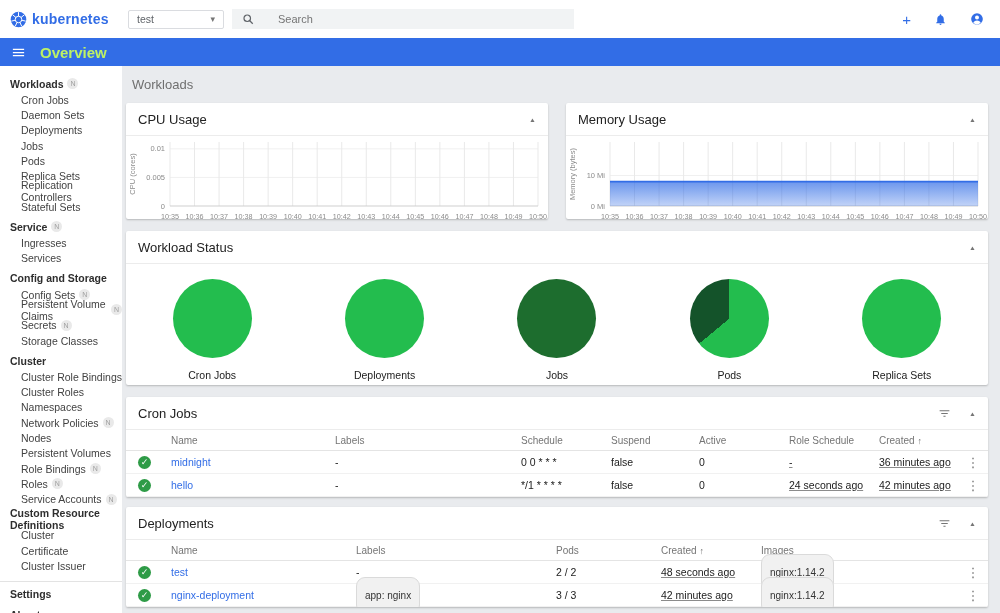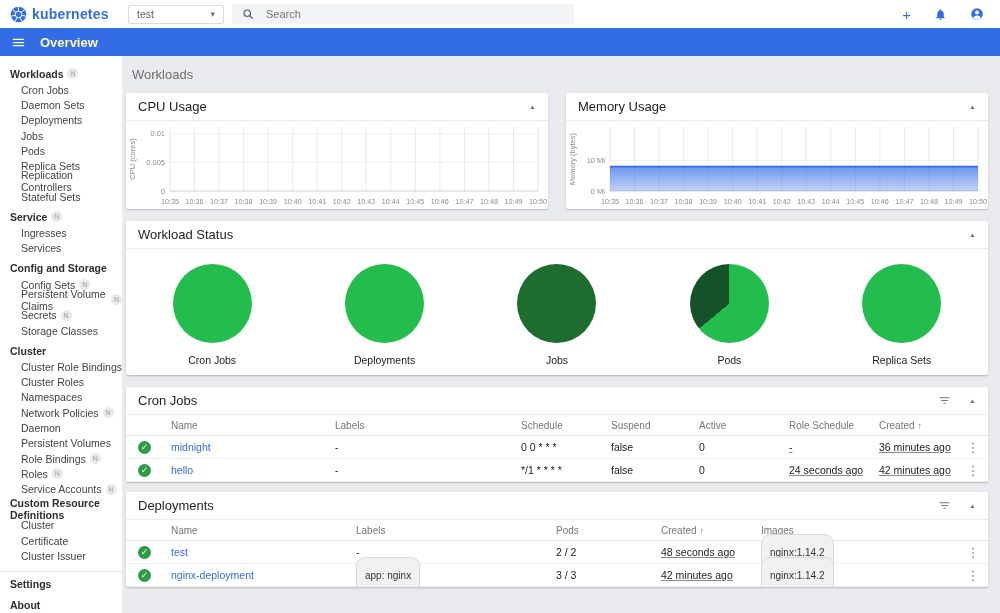--- a/index.html
+++ b/index.html
@@ -1,45 +1,45 @@
 <!DOCTYPE html>
 <html><head>
 <meta charset="utf-8">
 <style>
   *{box-sizing:border-box;margin:0;padding:0}
   html,body{width:1000px;height:613px;overflow:hidden;background:#e9ebee;
     font-family:"Liberation Sans",sans-serif;color:#212121}
   
-  .topbar{height:28px;background:#fff;display:flex;align-items:center}
+  .topbar{height:38px;background:#fff;display:flex;align-items:center}
   .logo{display:flex;align-items:center;gap:5px;margin-left:10px;width:110px}
   .logo-text{color:#326de6;font-weight:bold;font-size:14px;letter-spacing:.2px}
   .ns-select{margin-left:8px;width:96px;height:19px;border:1px solid #dadce0;border-radius:2px;
     display:flex;align-items:center;justify-content:space-between;padding:0 8px;color:#5f6368;font-size:10.5px;background:#fff}
   .ns-caret{font-size:9px;color:#757575}
-  .search-bar{margin-left:8px;width:342px;height:20px;background:#f1f3f4;display:flex;align-items:center;padding:0 10px;gap:12px}
+  .search-bar{margin-left:8px;width:342px;height:20px;background:#f1f3f4;display:flex;align-items:center;padding:0 10px;gap:24px}
   .search-bar input{border:none;background:transparent;outline:none;width:100%;font-size:11px;font-family:inherit;color:#202124}
   .top-actions{margin-left:auto;display:flex;align-items:center;gap:23px;margin-right:16px}
   .plus{color:#326de6;font-size:15px;line-height:1}
   
   .appbar{height:28px;background:#326de6;display:flex;align-items:center;gap:14px;padding-left:11px}
-  .appbar-title{color:#fef9c3;font-size:13px;font-weight:bold}
+  .appbar-title{color:#bef264;font-size:15px;font-weight:bold}
   
   .layout{display:flex;height:557px}
   .sidebar{width:122px;background:#fff;padding-top:5px;overflow:hidden;flex:none}
   .nav-section{height:17px;display:flex;align-items:center;gap:4px;padding-left:10px;margin-top:4px;
     font-size:10.5px;font-weight:bold;color:#2e2e2e}
   .nav-item{height:15.3px;display:flex;align-items:center;gap:4px;padding-left:21px;font-size:10.5px;color:#424242}
   .badge{width:11px;height:11px;border-radius:50%;background:#e9e9e9;color:#9e9e9e;font-size:7px;font-weight:normal;
     display:inline-flex;align-items:center;justify-content:center;flex:none}
   .nav-divider{border-top:1px solid #e3e3e3;margin:7px 0 3px 0}
   .main{flex:1;overflow:hidden;padding:0 12px 0 4px}
   .page-title{color:#6f6f6f;font-size:13px;margin:11px 0 12px 6px;height:14px}
   
   .card{background:#fff;border-radius:2px;box-shadow:0 1px 2px rgba(0,0,0,.22)}
-  .card-header{height:28px;display:flex;align-items:center;gap:17px;padding:10px 12px;border-bottom:1px solid #ececec}
+  .card-header{height:22px;display:flex;align-items:center;gap:17px;padding:16px 12px;border-bottom:1px solid #ececec}
   .card-title{font-size:13px;color:#222}
   .header-icons{margin-left:auto;display:flex;align-items:center;gap:18px}
   .caret{font-size:7px;color:#757575;transform:scaleY(.85)}
   .cards-row{display:flex;gap:18px}
   .chart-card{flex:1;height:116px}
   .chart-body{height:86px;overflow:hidden}
   
   .status-card{margin-top:12px;height:154px;overflow:hidden}
   .pies{display:flex;justify-content:space-around;padding-top:15px}
   .pie-col{width:150px;display:flex;flex-direction:column;align-items:center}
@@ -192,21 +192,21 @@
         <span class="nav-label">Cluster Roles</span>
       </div>
       <div class="nav-item">
         <span class="nav-label">Namespaces</span>
       </div>
       <div class="nav-item">
         <span class="nav-label">Network Policies</span>
         <span class="badge">N</span>
       </div>
       <div class="nav-item">
-        <span class="nav-label">Daemon</span>
+        <span class="nav-label">Nodes</span>
       </div>
       <div class="nav-item">
         <span class="nav-label">Persistent Volumes</span>
       </div>
       <div class="nav-item">
         <span class="nav-label">Role Bindings</span>
         <span class="badge">N</span>
       </div>
       <div class="nav-item">
         <span class="nav-label">Roles</span>

